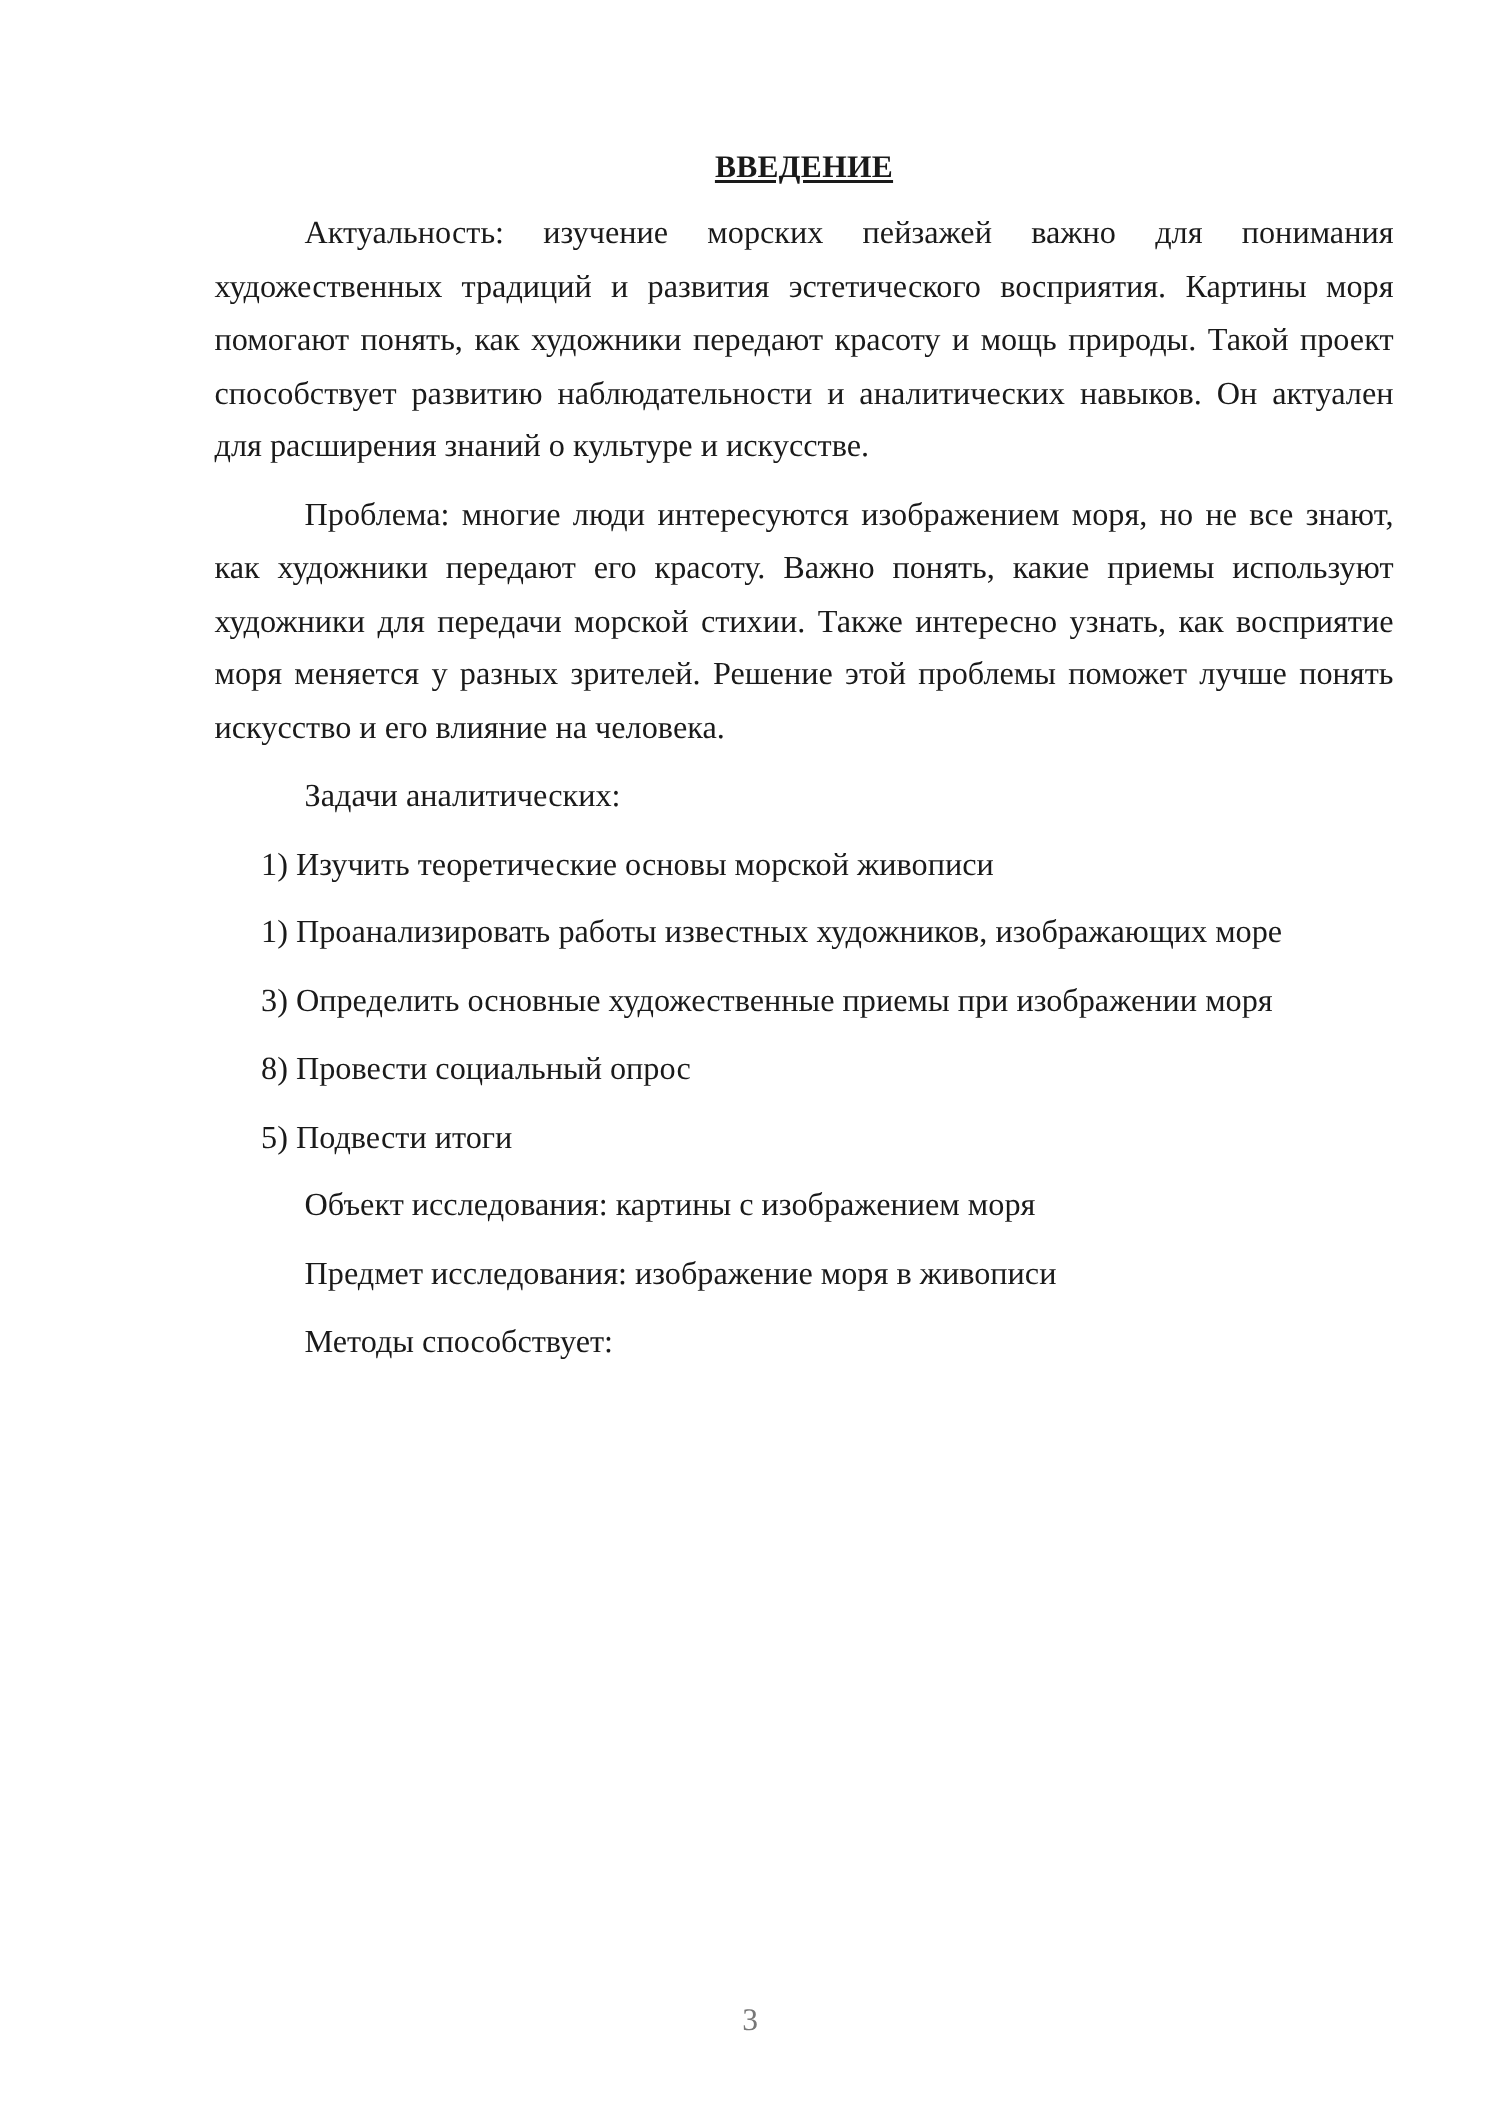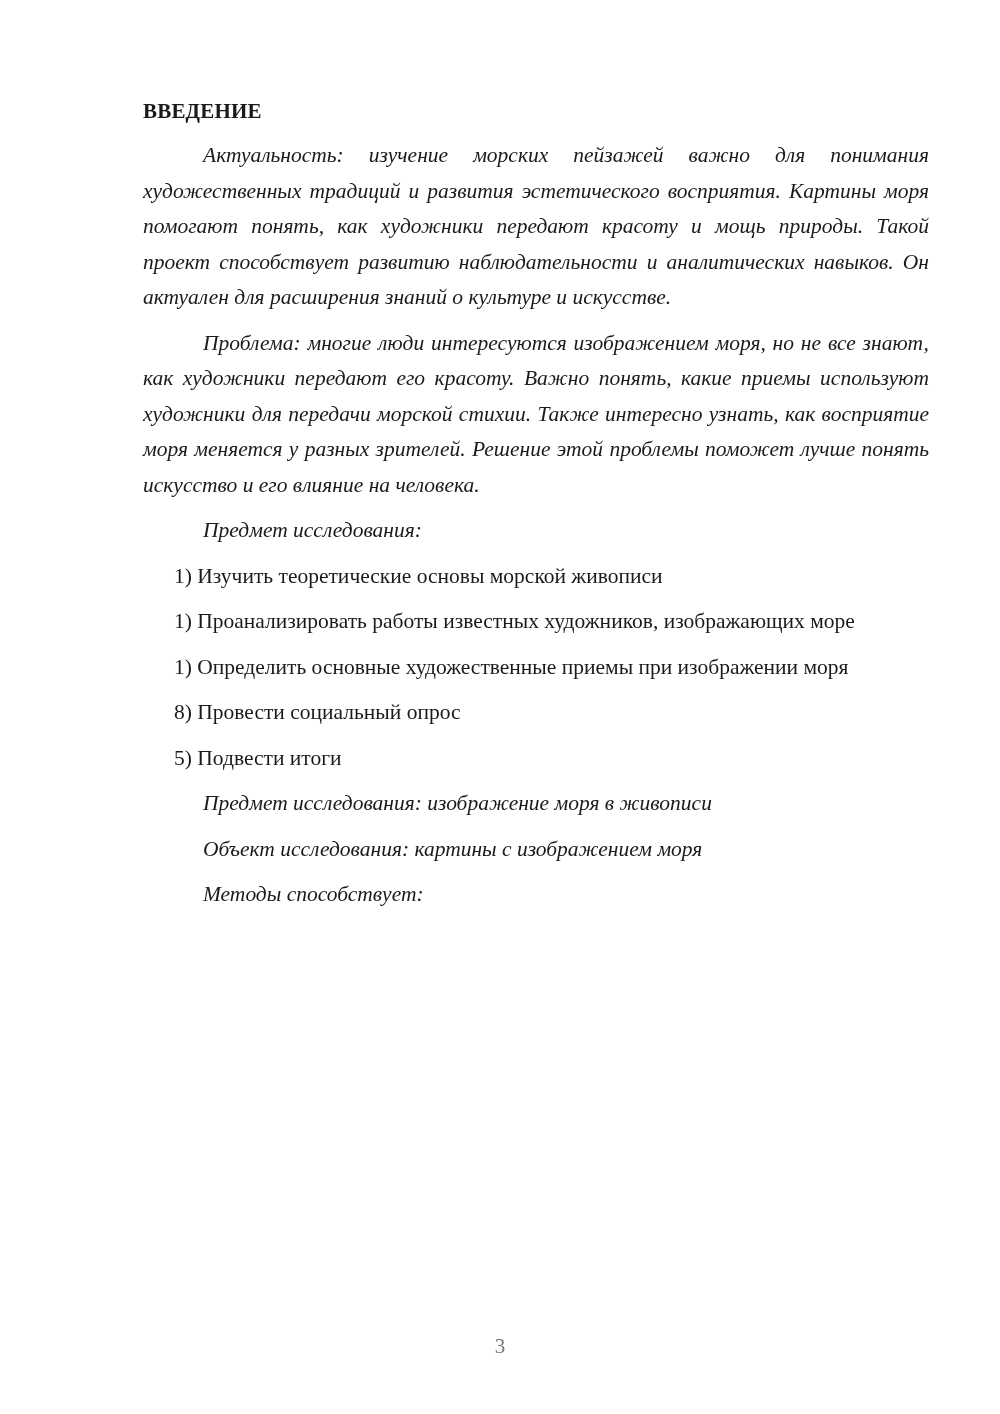--- a/index.html
+++ b/index.html
@@ -15,33 +15,34 @@
       font-family: "Liberation Serif", "DejaVu Serif", serif;
       color: #1a1a1a;
     }
     .page {
       position: absolute;
       left: 143px;
       top: 96px;
       width: 786px;
     }
     .title {
+      text-align: center;
       font-weight: bold;
       font-size: 21px;
       line-height: 30px;
       margin: 0 0 12px 0;
       letter-spacing: 0.2px;
+      text-decoration: underline;
     }
     .para {
       font-size: 21.5px;
       line-height: 35.5px;
       text-align: justify;
       text-indent: 60px;
       margin: 0 0 10px 0;
-      font-style: italic;
     }
     .para.single {
       margin-bottom: 10px;
     }
     .list-item {
       font-size: 21.5px;
       line-height: 35.5px;
       text-align: justify;
       text-indent: 31px;
       margin: 0 0 10px 0;
@@ -62,31 +63,31 @@
 <body>
 
 <div class="page">
   <h1 class="title">ВВЕДЕНИЕ</h1>
 
   <p class="para">Актуальность: изучение морских пейзажей важно для понимания художественных традиций и развития эстетического восприятия. Картины моря помогают понять, как художники передают красоту и мощь природы. Такой проект способствует развитию наблюдательности и аналитических навыков. Он актуален для расширения знаний о культуре и искусстве.</p>
 
   <p class="para">Проблема: многие люди интересуются изображением моря, но не все знают, как художники передают его красоту. Важно понять, какие приемы используют художники для передачи морской стихии. Также интересно узнать, как восприятие моря меняется у разных зрителей. Решение этой проблемы поможет лучше понять искусство и его влияние на человека.</p>
 
 
-  <p class="para single">Предмет исследования:</p>
+  <p class="para single">Задачи аналитических:</p>
 
   <div>
     <p class="list-item">1) Изучить теоретические основы морской живописи</p>
     <p class="list-item">1) Проанализировать работы известных художников, изображающих море</p>
-    <p class="list-item">1) Определить основные художественные приемы при изображении моря</p>
+    <p class="list-item">3) Определить основные художественные приемы при изображении моря</p>
     <p class="list-item">8) Провести социальный опрос</p>
     <p class="list-item">5) Подвести итоги</p>
   </div>
 
+  <p class="para single">Объект исследования: картины с изображением моря</p>
+
   <p class="para single">Предмет исследования: изображение моря в живописи</p>
-
-  <p class="para single">Объект исследования: картины с изображением моря</p>
 
 
   <p class="para single">Методы способствует:</p>
 </div>
 
 <div class="page-number">3</div>
 
 </body></html>

